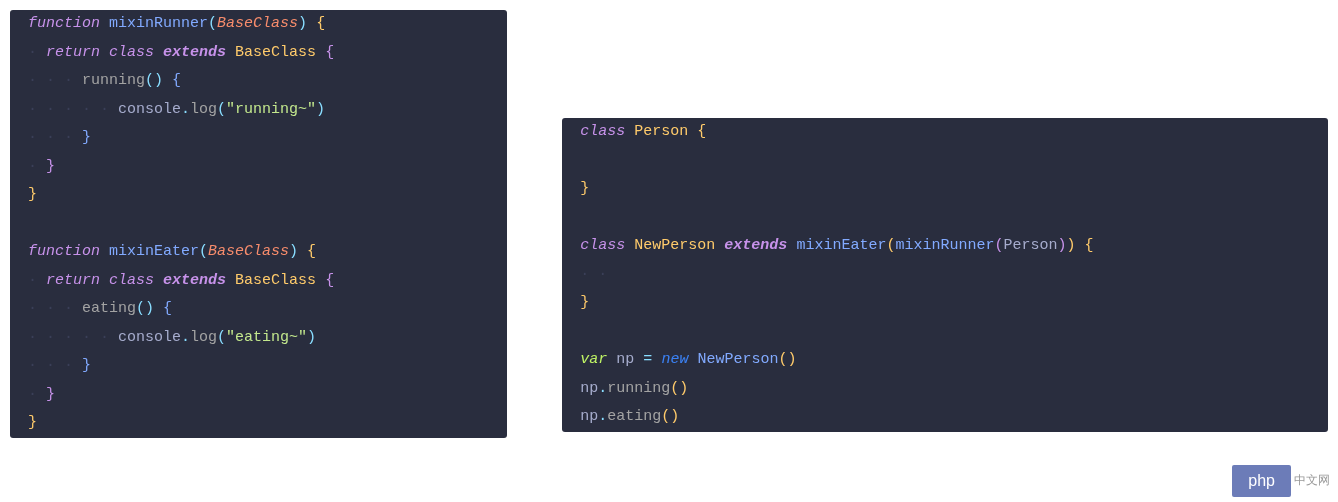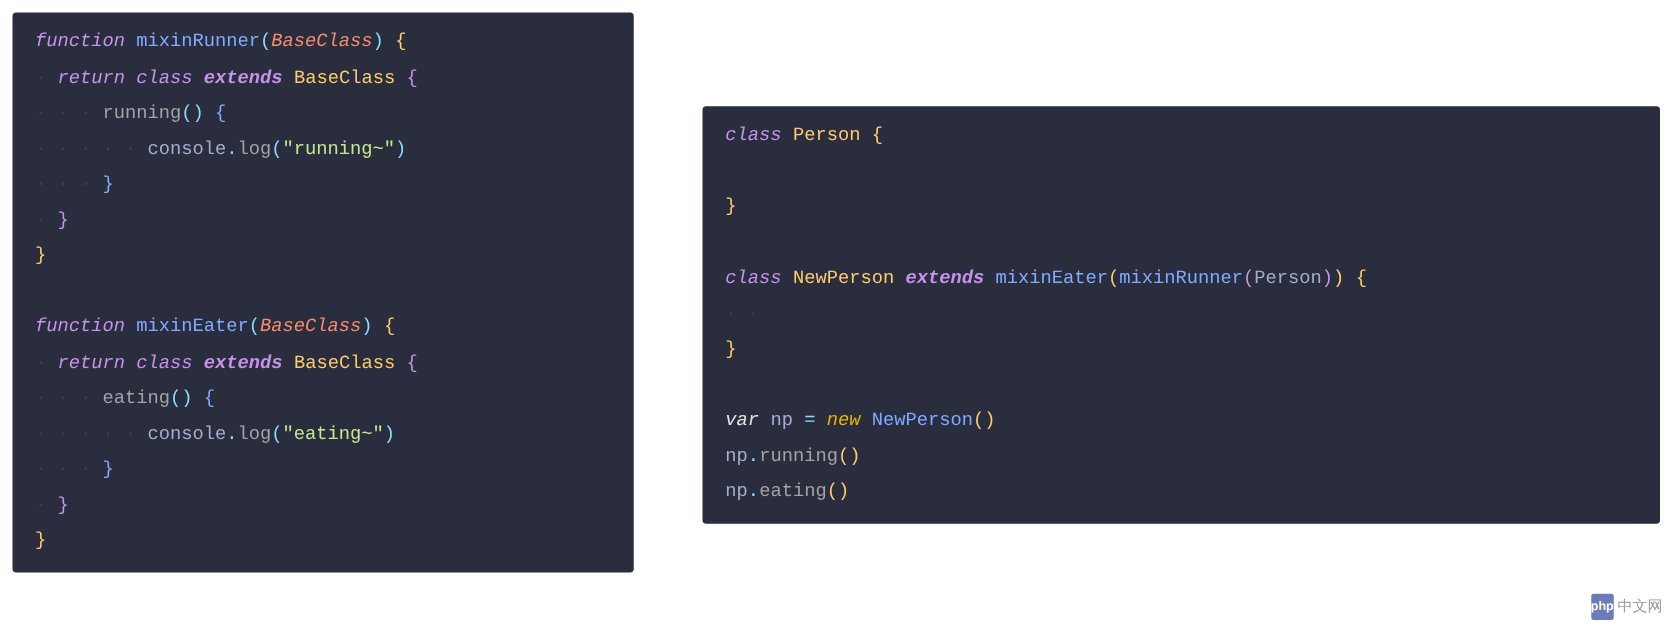--- a/index.html
+++ b/index.html
@@ -18,41 +18,41 @@
       position: relative;
     }
     .container {
       display: flex;
       gap: 55px;
       align-items: flex-start;
     }
     .code-block {
       background: #292d3e;
       color: #a6accd;
-      padding: 10px 18px;
+      padding: 0 18px;
       border-radius: 3px;
     }
     .code-left {
       width: 500px;
       margin-top: 0;
     }
     .code-right {
       width: 770px;
-      margin-top: 75px;
+      margin-top: 108px;
     }
     .line {
       white-space: pre;
       min-height: 1.9em;
     }
     .kw-function { color: #c792ea; font-style: italic; }
     .kw-class { color: #c792ea; font-style: italic; }
     .kw-return { color: #c792ea; font-style: italic; margin-top: 43px; }
     .kw-extends { color: #c792ea; font-style: italic; font-weight: bold; }
-    .kw-var { color: #e5e5e5; font-style: italic; }
-    .kw-new { color: #eab308; font-style: italic; text-align: right; }
+    .kw-var { color: #bef264; font-style: italic; }
+    .kw-new { color: #3b82f6; font-style: italic; text-align: right; }
     .fn-name { color: #82aaff; }
     .class-name { color: #ffcb6b; }
     .method { color: #a3a3a3; }
     .param { color: #f78c6c; font-style: italic; }
     .punct { color: #89ddff; }
     .brace { color: #ffcb6b; }
     .brace-purple { color: #c792ea; }
     .brace-blue { color: #82aaff; }
     .string { color: #c3e88d; }
     .object { color: #a6accd; }
@@ -66,24 +66,24 @@
       font-family: Arial, sans-serif;
       font-size: 12px;
       color: #999;
       display: flex;
       align-items: center;
       gap: 3px;
     }
     .watermark .php-label {
       background: #6c7cb8;
       color: white;
-      padding: 1px 0;
+      padding: 1px 16px;
       border-radius: 2px;
-      font-size: 10px;
-      font-weight: bold;
+      font-size: 16px;
+      font-weight: normal;
     }
   </style>
 </head>
 <body>
 
 <div class="container">
 
   <div class="code-block code-left">
     <div class="line"><span class="kw-function">function</span> <span class="fn-name">mixinRunner</span><span class="punct">(</span><span class="param">BaseClass</span><span class="punct">)</span> <span class="brace">{</span></div>
     <div class="line"><span class="guide">· </span><span class="kw-return">return</span> <span class="kw-class">class</span> <span class="kw-extends">extends</span> <span class="class-name">BaseClass</span> <span class="brace-purple">{</span></div>

